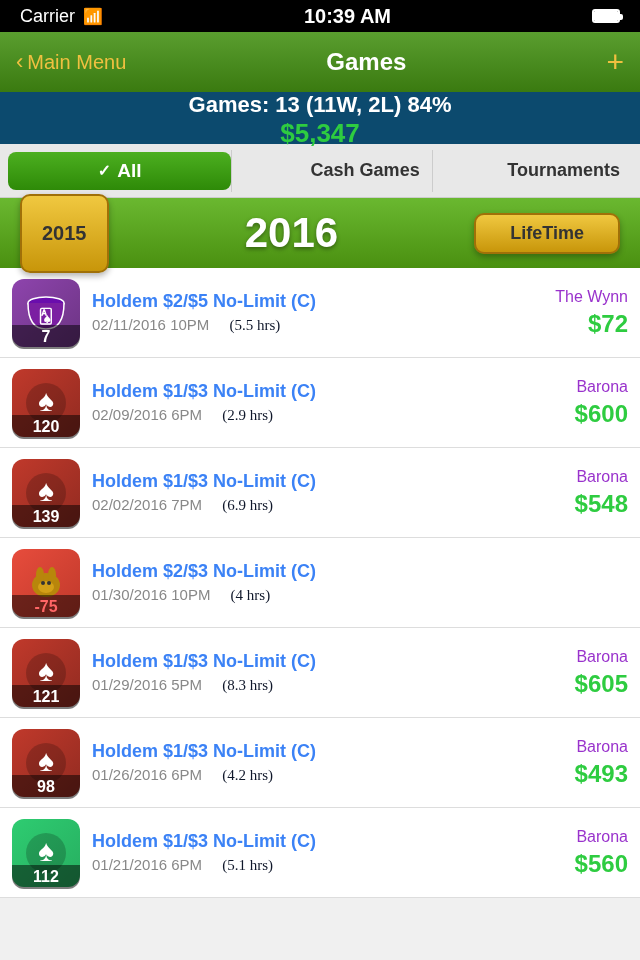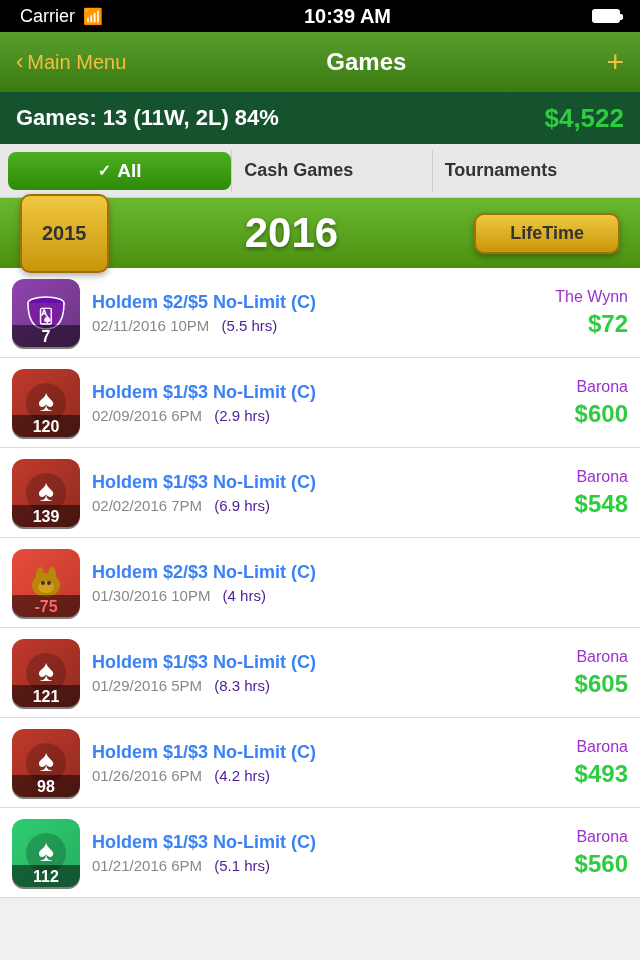--- a/index.html
+++ b/index.html
@@ -75,27 +75,28 @@
     .nav-add {
       color: #f0c040;
       font-size: 30px;
       cursor: pointer;
       font-weight: 300;
       line-height: 1;
     }
 
     
     .stats-bar {
-      background: #14532d;
+      background: #0c4a6e;
       color: #fff;
       height: 52px;
       display: flex;
       align-items: center;
       justify-content: space-between;
       padding: 0 16px;
+      flex-direction: column;
     }
     .stats-text {
       font-size: 22px;
       font-weight: 600;
       color: #fff;
     }
     .stats-money {
       font-size: 26px;
       font-weight: 700;
       color: #2ecc40;
@@ -133,21 +134,21 @@
       text-align: center;
       font-size: 18px;
       font-weight: 600;
       color: #333;
       padding: 8px 12px;
       cursor: pointer;
       border-left: 1px solid #ccc;
       height: 42px;
       display: flex;
       align-items: center;
-      justify-content: flex-start;
+      justify-content: flex-end;
     }
 
     
     .year-selector {
       background: linear-gradient(to bottom, #6ab830, #4a9010);
       height: 70px;
       display: flex;
       align-items: center;
       justify-content: space-between;
       padding: 0 20px;
@@ -233,22 +234,23 @@
       font-size: 18px;
       font-weight: 700;
       color: #3b82f6;
       margin-bottom: 4px;
     }
     .game-meta {
       font-size: 15px;
       color: #888;
     }
     .game-meta .hours {
-      color: #4c1d95;
-      margin-left: 8px;
+      color: #0f172a;
+      margin-left: 16px;
+      font-family: Liberation Serif, serif;
     }
 
     .game-result {
       text-align: right;
       min-width: 110px;
     }
     .game-venue {
       font-size: 16px;
       color: #9932cc;
       font-weight: 500;
@@ -283,21 +285,21 @@
   <div class="nav-back">
     <span class="chevron">‹</span>
     <span>Main Menu</span>
   </div>
   <span class="nav-title">Games</span>
   <span class="nav-add">+</span>
 </div>
 
 <div class="stats-bar">
   <span class="stats-text">Games: 13 (11W, 2L) 84%</span>
-  <span class="stats-money">$4,522</span>
+  <span class="stats-money">$5,347</span>
 </div>
 
 <div class="filter-tabs">
   <div class="tab-all">
     <span class="checkmark">✓</span>
     <span>All</span>
   </div>
   <div class="tab-cash">
     <span>Cash Games</span>
   </div>

